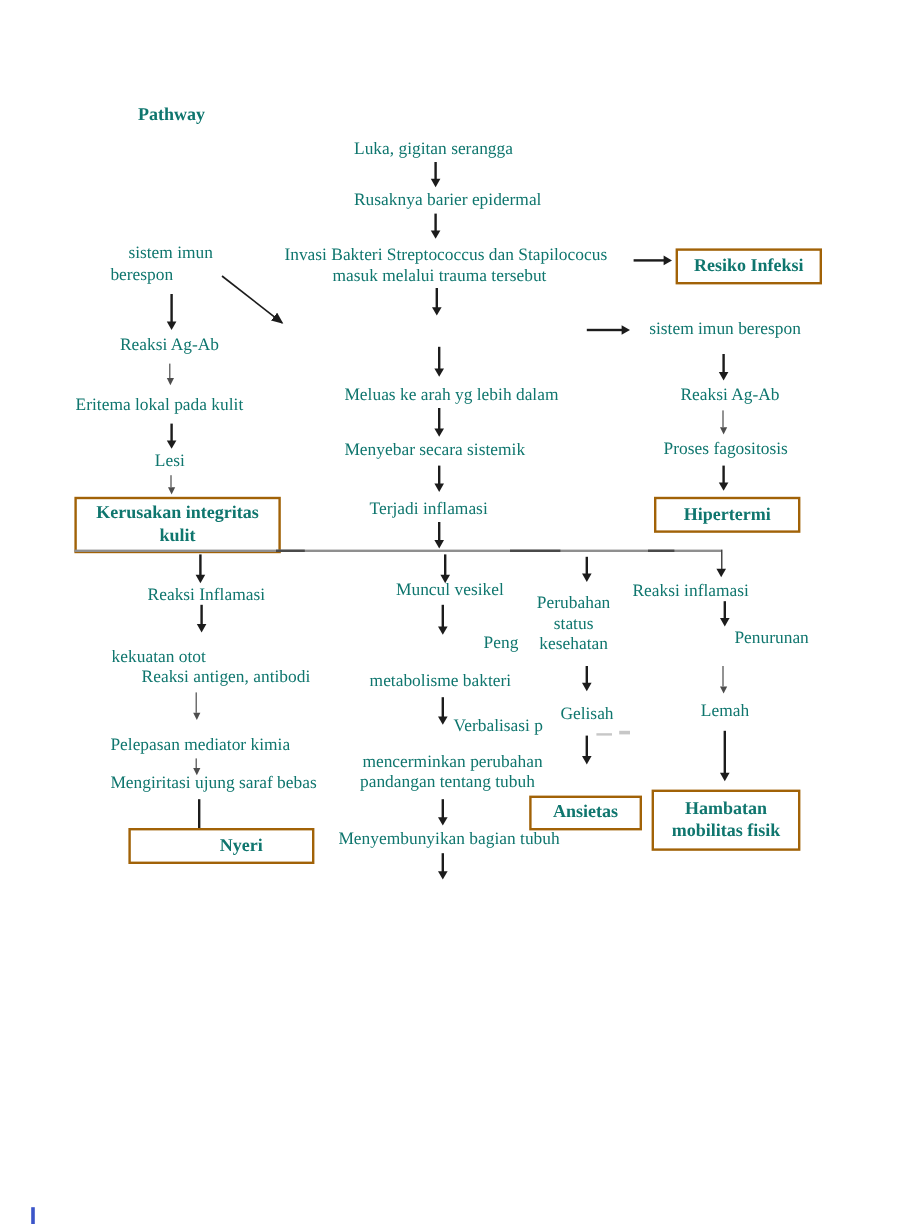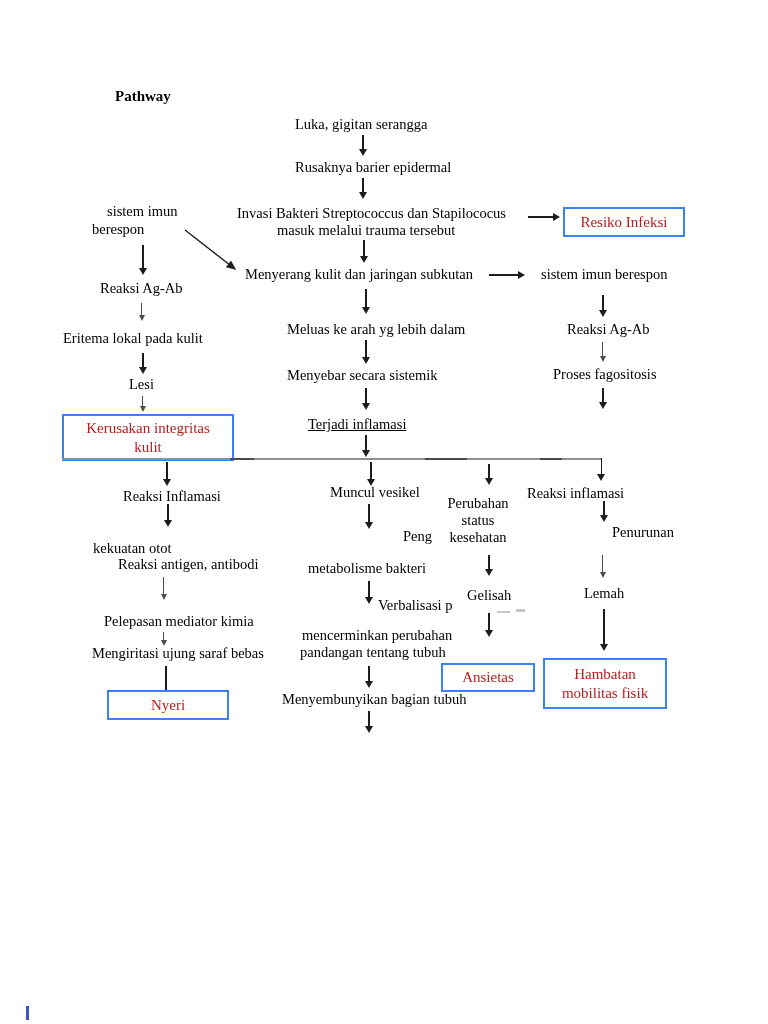--- a/index.html
+++ b/index.html
@@ -1,22 +1,22 @@
 <!DOCTYPE html>
 <html><head>
 <meta charset="utf-8">
 <style>
   html,body{margin:0;padding:0;background:#ffffff;}
   .page{position:relative;width:768px;height:1024px;background:#ffffff;overflow:hidden;
         font-family:"Liberation Serif", serif;}
-  .t{position:absolute;white-space:nowrap;font-size:14.5px;line-height:17px;color:#000000;}
+  .t{position:absolute;white-space:nowrap;font-size:14.5px;line-height:17px;color:#0f766e;}
   .wrap{white-space:normal;text-align:center;}
   .bold{font-weight:bold;}
-  .bx{position:absolute;border:2px solid #3b82f6;display:flex;align-items:center;justify-content:center;
-      text-align:center;font-weight:normal;font-size:15px;line-height:19px;color:#b91c1c;background:#fff;}
+  .bx{position:absolute;border:2px solid #a16207;display:flex;align-items:center;justify-content:center;
+      text-align:center;font-weight:bold;font-size:15px;line-height:19px;color:#0f766e;background:#fff;}
   .bx.thick{border-width:2.5px;}
   
   .av{position:absolute;width:1.5px;background:#1c1c1c;}
   .av::after{content:"";position:absolute;bottom:-6px;left:50%;transform:translateX(-50%);
              width:0;height:0;border:4px solid transparent;border-bottom:none;border-top:7px solid #1c1c1c;}
   .av.thin{width:1px;background:#4d4d4d;}
   .av.thin::after{border-left-width:3px;border-right-width:3px;border-top-width:6px;border-top-color:#4d4d4d;}
   
   .ah{position:absolute;height:1.5px;background:#1c1c1c;}
   .ah::after{content:"";position:absolute;right:-6px;top:50%;transform:translateY(-50%);
@@ -54,68 +54,70 @@
   <div class="av" style="left:142px;top:245px;height:24px;"></div>
   <svg class="diag" style="left:180px;top:225px;" width="70" height="55">
     <defs>
         <marker id="ahd" markerWidth="8" markerHeight="8" refX="6" refY="3" orient="auto">
           <path d="M0,0 L7,3 L0,6 z" fill="#1c1c1c"></path>
         </marker>
       </defs>
     <line x1="5" y1="5" x2="55" y2="44" stroke="#1c1c1c" stroke-width="1.4" marker-end="url(#ahd)"></line>
   </svg>
 
-  <div class="t" style="left:245px;top:266px;">Menyerang kulit dan jaringan subkutan</div>
   <div class="ah" style="left:489px;top:274px;width:30px;"></div>
   <div class="t" style="left:527px;top:266px;margin-left:14px;">sistem imun berespon</div>
 
   <div class="t" style="left:100px;top:280px;">Reaksi Ag-Ab</div>
   <div class="av thin" style="left:141px;top:303px;height:12px;"></div>
   <div class="t" style="left:63px;top:330px;">Eritema lokal pada kulit</div>
   <div class="av" style="left:142px;top:353px;height:15px;"></div>
   <div class="t" style="left:129px;top:376px;">Lesi</div>
   <div class="av thin" style="left:142px;top:396px;height:10px;"></div>
   <div class="bx" style="left:62px;top:414px;width:168px;height:43px;align-items:center;">
     <span class="wrap" style="width:150px;">Kerusakan integritas kulit</span>
   </div>
 
   <div class="av" style="left:365px;top:289px;height:19px;"></div>
   <div class="t" style="left:287px;top:321px;">Meluas ke arah yg lebih dalam</div>
   <div class="av" style="left:365px;top:340px;height:18px;"></div>
   <div class="t" style="left:287px;top:367px;text-align:right;">Menyebar secara sistemik</div>
   <div class="av" style="left:365px;top:388px;height:16px;"></div>
-  <div class="t" style="left:308px;top:416px;text-decoration:underline;">Terjadi inflamasi</div>
+  <div class="t" style="left:308px;top:416px;">Terjadi inflamasi</div>
   <div class="av" style="left:365px;top:435px;height:16px;"></div>
 
   <div class="av" style="left:602px;top:295px;height:16px;"></div>
   <div class="t" style="left:567px;top:321px;">Reaksi Ag-Ab</div>
   <div class="av thin" style="left:602px;top:342px;height:14px;"></div>
   <div class="t" style="left:553px;top:366px;">Proses fagositosis</div>
   <div class="av" style="left:602px;top:388px;height:15px;"></div>
+  <div class="bx" style="left:545px;top:414px;width:118px;height:26px;">
+    <span>Hipertermi</span>
+  </div>
 
   <div class="hline" style="left:62px;top:458px;width:539px;"></div>
   <div class="seg" style="left:230px;top:458px;width:24px;"></div>
   <div class="seg" style="left:425px;top:458px;width:42px;"></div>
   <div class="seg" style="left:540px;top:458px;width:22px;"></div>
   <div class="av" style="left:600.5px;top:458px;height:17px;"></div>
 
   <div class="av" style="left:166px;top:462px;height:18px;"></div>
   <div class="av" style="left:370px;top:462px;height:18px;"></div>
   <div class="av" style="left:488px;top:464px;height:15px;"></div>
 
   <div class="t" style="left:123px;top:488px;">Reaksi Inflamasi</div>
   <div class="av" style="left:167px;top:504px;height:17px;"></div>
   <div class="t" style="left:93px;top:540px;">kekuatan otot</div>
   <div class="t" style="left:118px;top:556px;">Reaksi antigen, antibodi</div>
   <div class="av thin" style="left:163px;top:577px;height:17px;"></div>
-  <div class="t" style="left:104px;top:613px;text-align:center;">Pelepasan mediator kimia</div>
+  <div class="t" style="left:92px;top:613px;text-align:center;">Pelepasan mediator kimia</div>
   <div class="av thin" style="left:163px;top:632px;height:8px;"></div>
   <div class="t" style="left:92px;top:645px;">Mengiritasi ujung saraf bebas</div>
   <div class="av" style="left:165px;top:666px;height:27px;"></div>
-  <div class="bx" style="left:107px;top:690px;width:118px;height:26px;">
+  <div class="bx" style="left:107px;top:690px;width:118px;height:26px;padding-left:33px;">
     <span>Nyeri</span>
   </div>
 
   <div class="t" style="left:330px;top:484px;">Muncul vesikel</div>
   <div class="av" style="left:368px;top:504px;height:19px;"></div>
   <div class="t" style="left:403px;top:528px;">Peng</div>
   <div class="t" style="left:308px;top:560px;">metabolisme bakteri</div>
   <div class="av" style="left:368px;top:581px;height:17px;"></div>
   <div class="t" style="left:378px;top:597px;">Verbalisasi p</div>
   <div class="t" style="left:302px;top:627px;">mencerminkan perubahan</div>

